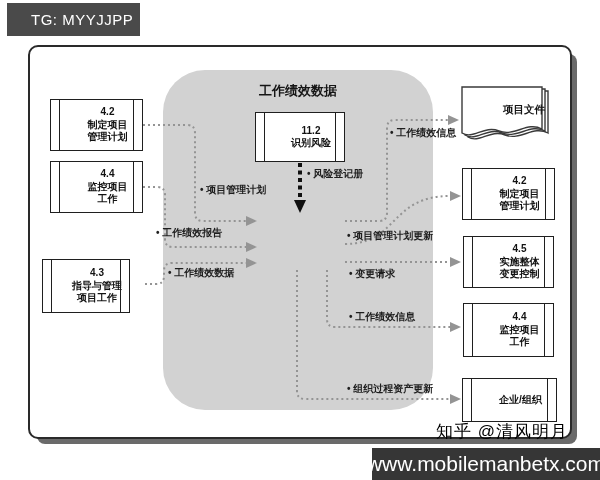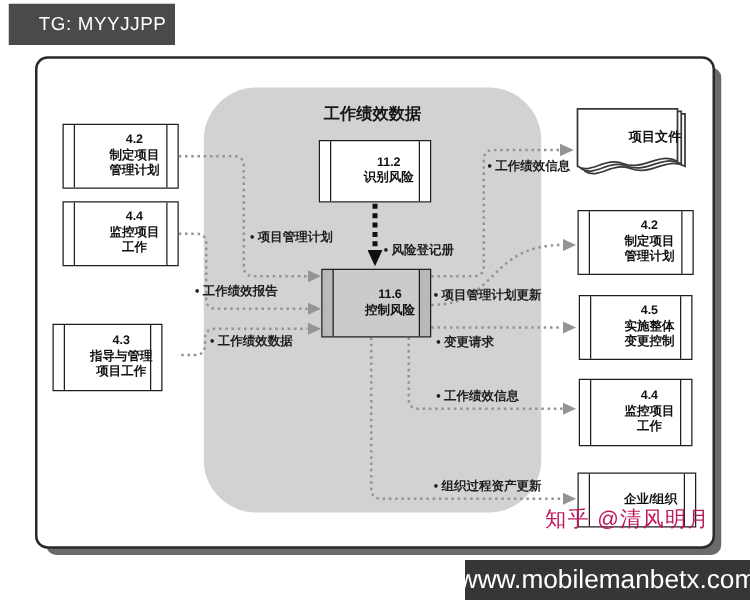--- a/index.html
+++ b/index.html
@@ -43,21 +43,21 @@
   
   .docwrap{position:absolute;left:459px;top:86px;width:100px;height:70px;z-index:4;}
   .doc-label{position:absolute;left:462px;top:103px;width:84px;text-align:center;
              font-size:10.5px;font-weight:bold;z-index:5;margin-left:20px;}
 
   
   .flabel{position:absolute;font-size:10px;font-weight:bold;color:#1e1e1e;
           white-space:nowrap;z-index:5;}
 
   
-  .zhihu{position:absolute;left:436px;top:404px;font-size:17px;color:#be185d;
+  .zhihu{position:absolute;left:436px;top:420px;font-size:17px;color:#000000;
          letter-spacing:1px;z-index:6;white-space:nowrap;}
 
   
   .site-bar{position:absolute;left:372px;top:448px;width:228px;height:32px;
             background:var(--site-bar-bg,#363636);color:#fff;display:flex;
             align-items:center;justify-content:center;font-size:21px;z-index:8;}
 </style>
 </head>
 <body>
 
@@ -115,26 +115,20 @@
       <div>项目工作</div>
     </div>
   </div>
 
   <div class="pbox" style="left:255px;top:112px;width:90px;height:50px;">
     <div class="txt">
       <div>11.2</div>
       <div>识别风险</div>
     </div>
   </div>
-  <div class="pbox gray" style="left:257px;top:215px;width:88px;height:55px;">
-    <div class="txt">
-      <div>11.6</div>
-      <div>控制风险</div>
-    </div>
-  </div>
 
   <div class="docwrap">
     <svg width="100" height="70" viewBox="0 0 100 70">
       <g fill="#ffffff" stroke="#3a3a3a" stroke-width="1.4">
         <path d="M9,5 H89 V47 C74,39 62,55 46,49 C31,43 20,58 9,51 Z"></path>
         <path d="M6,3 H86 V45 C71,37 59,53 43,47 C28,41 17,56 6,49 Z"></path>
         <path d="M3,1 H83 V43 C68,35 56,51 40,45 C25,39 14,54 3,47 Z"></path>
       </g>
     </svg>
   </div>
@@ -163,21 +157,21 @@
   </div>
   <div class="pbox" style="left:462px;top:378px;width:95px;height:44px;">
     <div class="txt">
       <div>企业/组织</div>
     </div>
   </div>
 
   <div class="flabel" style="left:200px;top:183px;">• 项目管理计划</div>
   <div class="flabel" style="left:156px;top:226px;">• 工作绩效报告</div>
   <div class="flabel" style="left:168px;top:266px;">• 工作绩效数据</div>
-  <div class="flabel" style="left:307px;top:167px;margin-top:26px;">• 风险登记册</div>
+  <div class="flabel" style="left:307px;top:167px;">• 风险登记册</div>
   <div class="flabel" style="left:390px;top:126px;">• 工作绩效信息</div>
   <div class="flabel" style="left:347px;top:229px;">• 项目管理计划更新</div>
   <div class="flabel" style="left:349px;top:267px;">• 变更请求</div>
   <div class="flabel" style="left:349px;top:310px;">• 工作绩效信息</div>
   <div class="flabel" style="left:347px;top:382px;">• 组织过程资产更新</div>
 
   <div class="zhihu">知乎 @清风明月</div>
 
   <div class="site-bar">
     <span>www.mobilemanbetx.com</span>

